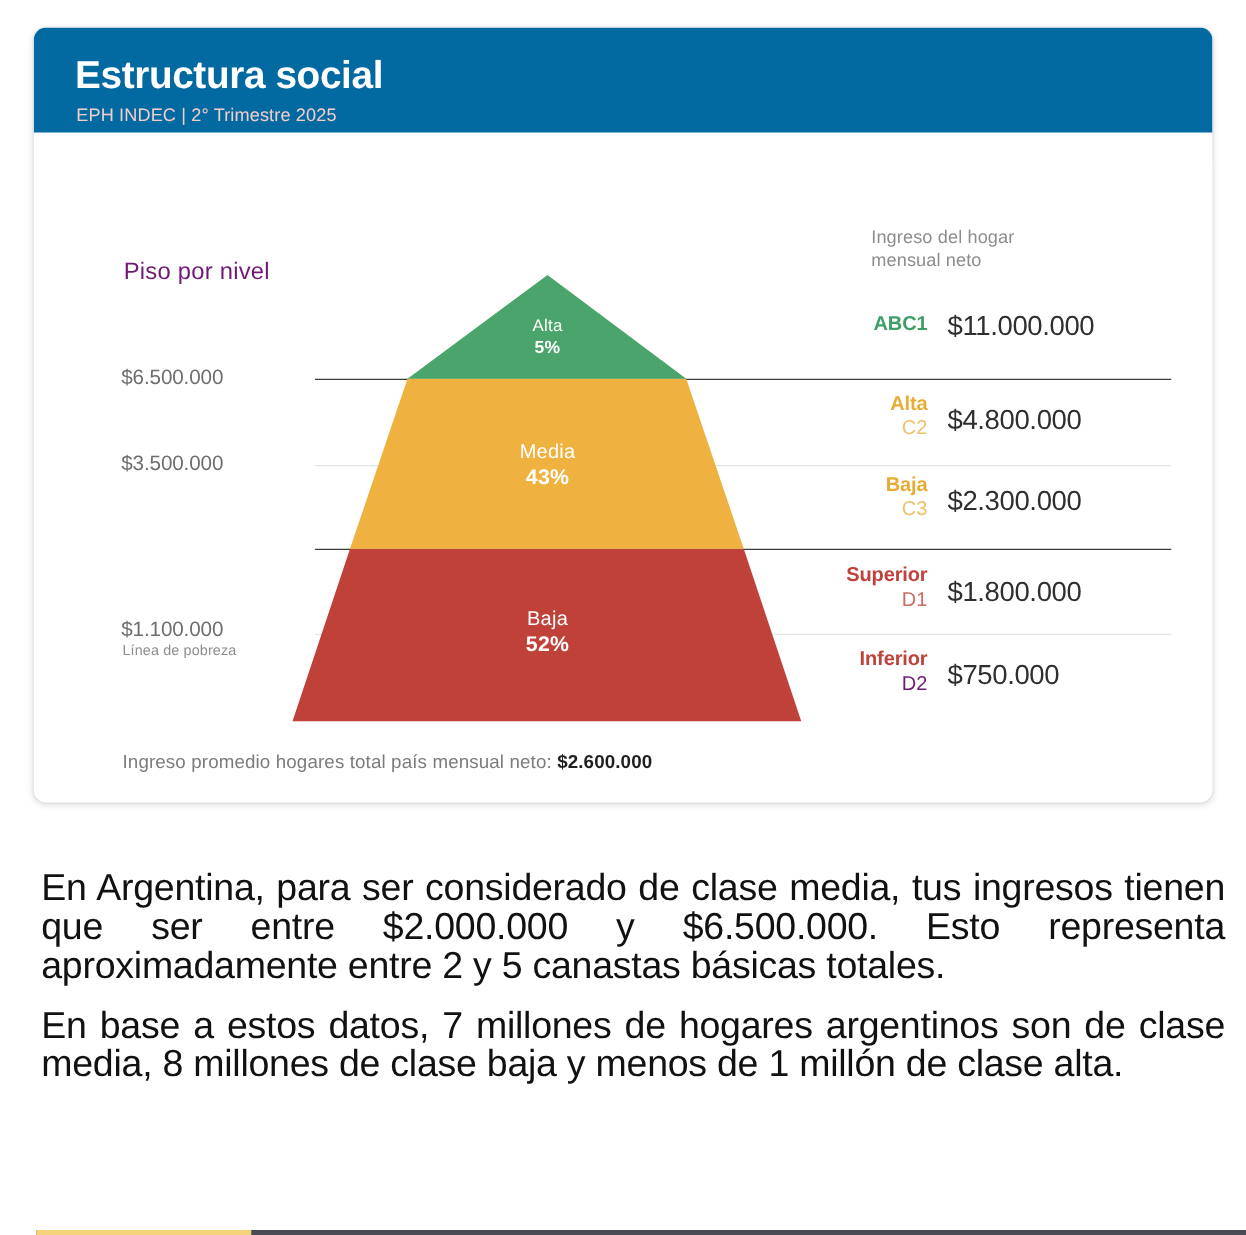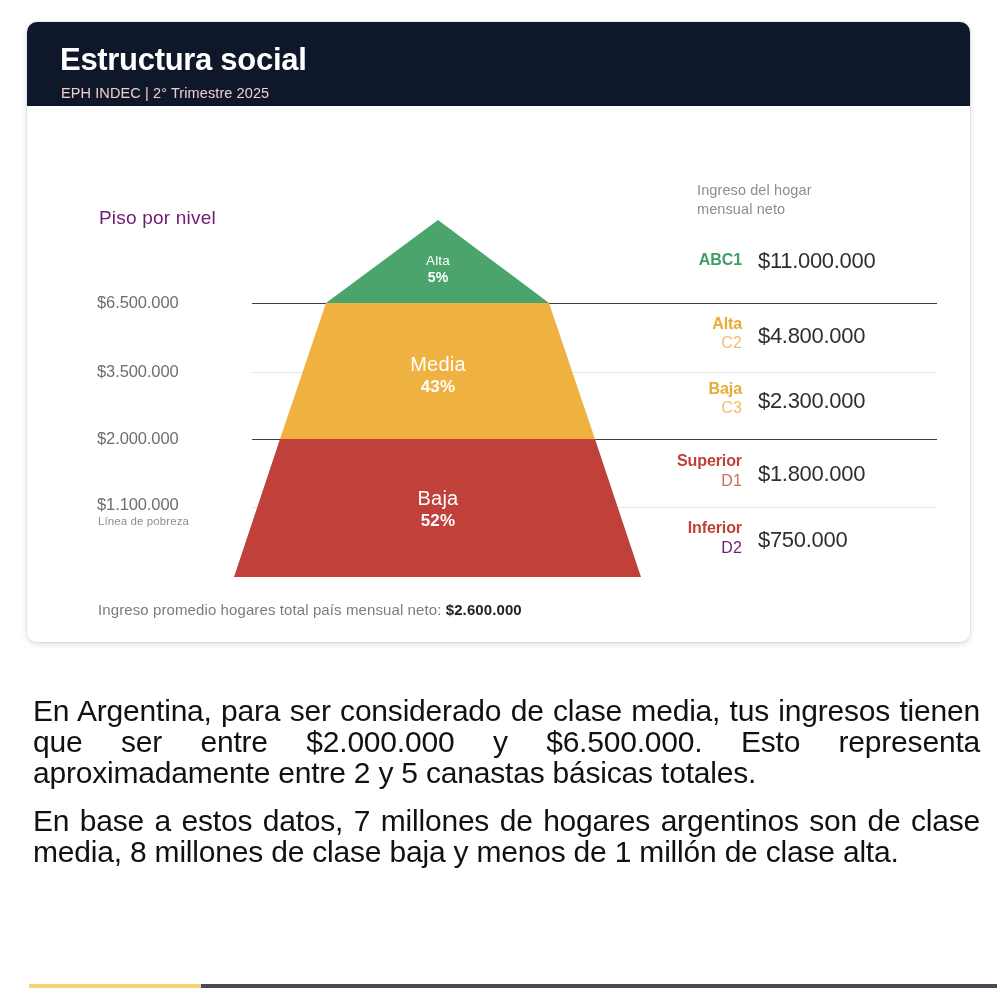--- a/index.html
+++ b/index.html
@@ -28,21 +28,21 @@
     box-shadow: 0 2px 6px rgba(0,0,0,0.14), 0 0 0 1px rgba(0,0,0,0.045);
     overflow: hidden;
   }
 
   
   #card-header {
     position: absolute;
     left: 0; top: 0;
     width: 943px;
     height: 84px;
-    background: #0f172a;
+    background: #0369a1;
   }
   #title {
     position: absolute;
     left: 33px;
     top: 20px;
     font-size: 31px;
     font-weight: bold;
     color: #ffffff;
     letter-spacing: -0.3px;
   }
@@ -109,21 +109,21 @@
     pointer-events: none;
   }
 
   .tier-label {
     position: absolute;
     text-align: center;
     color: #ffffff;
     white-space: nowrap;
     transform: translateX(-50%);
   }
-  .tier-name { font-size: 20px; font-weight: 400; letter-spacing: 0.2px; }
+  .tier-name { font-size: 16px; font-weight: 400; letter-spacing: 0.2px; }
   .tier-name.small { font-size: 13.5px; }
   .tier-pct  { font-size: 17px; font-weight: bold; margin-top: 1px; letter-spacing: 0.2px; }
   .tier-pct.small { font-size: 14px; }
 
   
   #income-header {
     position: absolute;
     right: 43px;
     top: 50px;
     width: 230px;
@@ -224,21 +224,20 @@
 
     <div class="gridline dark" style="left:225px; top:172px; width:685px;"></div>
     <div class="gridline light" style="left:225px; top:241px; width:100px;"></div>
     <div class="gridline light" style="left:524px; top:241px; width:386px;"></div>
     <div class="gridline dark" style="left:225px; top:308px; width:685px;"></div>
     <div class="gridline light" style="left:225px; top:376px; width:23px;"></div>
     <div class="gridline light" style="left:567px; top:376px; width:343px;"></div>
 
     <div class="axis-label" style="left:70px; top:162px; width:auto;">$6.500.000</div>
     <div class="axis-label" style="left:70px; top:231px; width:auto;">$3.500.000</div>
-    <div class="axis-label" style="left:70px; top:298px; width:auto;">$2.000.000</div>
     <div class="axis-label" style="left:70px; top:364px; width:auto;">$1.100.000</div>
     <div class="axis-sub" style="left:71px; top:384px;">Línea de pobreza</div>
 
     <svg id="pyramid-svg" viewBox="0 0 943 511">
 
       <polygon points="207,446 614,446 568,308 253,308" fill="#c0413a"></polygon>
 
       <polygon points="253,308 568,308 522,172 299,172" fill="#efb13f"></polygon>
 
       <polygon points="299,172 522,172 411,89" fill="#4ba46b"></polygon>

